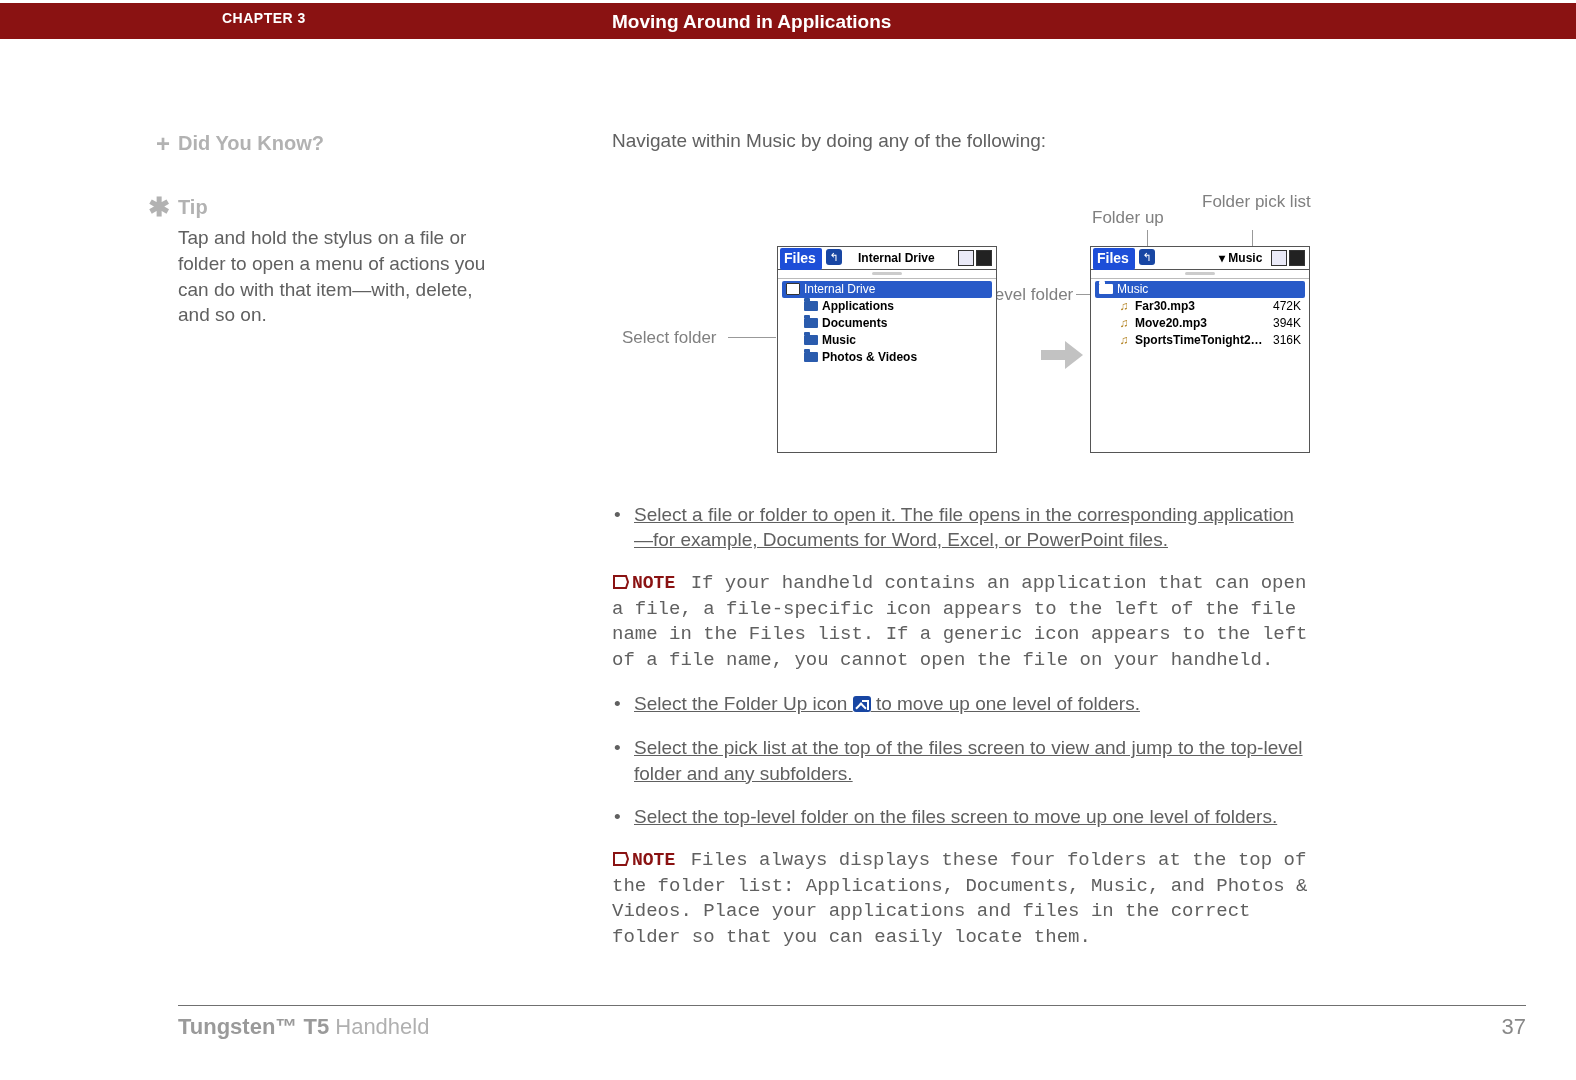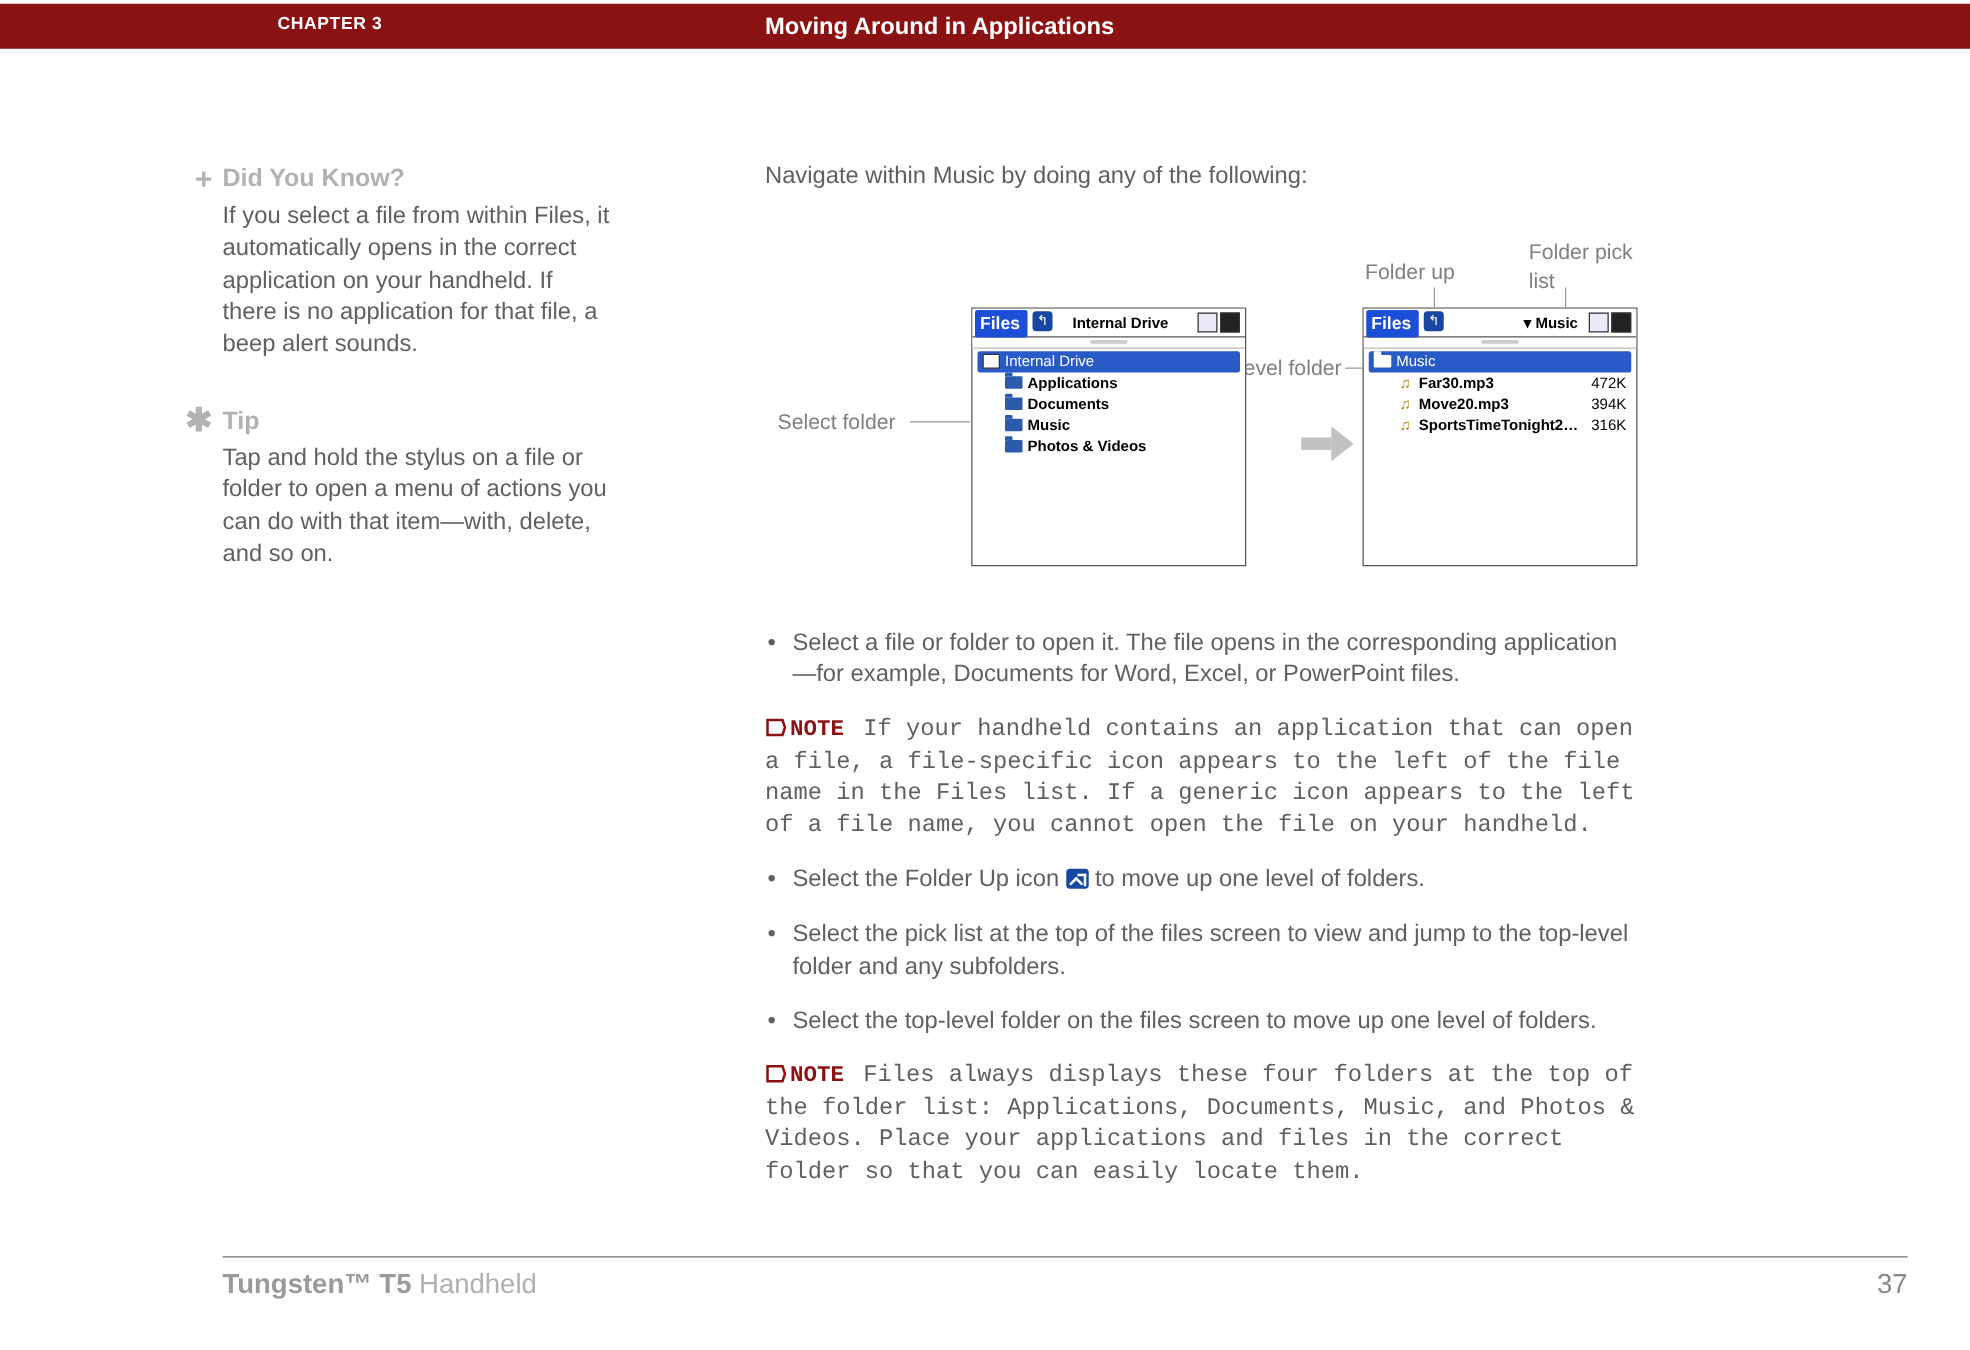--- a/index.html
+++ b/index.html
@@ -191,21 +191,21 @@
     position:absolute;
     left:24px; top:2px;
     width:0; height:0;
     border-top:14px solid transparent;
     border-bottom:14px solid transparent;
     border-left:18px solid #c2c2c2;
   }
 
   .body-text { margin-bottom:18px;font-family:Liberation Mono, monospace; }
   ul.bullets { list-style:none; padding:0; margin:0 0 18px 0;}
-  ul.bullets li { position:relative; padding-left:22px; margin-bottom:18px;}
+  ul.bullets li { position:relative; padding-left:22px; margin-bottom:18px;text-decoration:underline;}
   ul.bullets li::before { content:"•"; position:absolute; left:2px; top:0; color:#606060; font-size:19px;}
 
   .note-label {
     color:#8a1212;
     font-weight:bold;
     font-size:18px;
     margin-right:4px;
   }
   .note-icon {
     display:inline-block;
@@ -263,42 +263,41 @@
   <div class="header-bar">
     <div class="header-chapter">CHAPTER 3</div>
     <div class="header-title">Moving Around in Applications</div>
   </div>
 
   <div class="sidebar">
     <div class="callout">
       <div class="callout-head">
         <span class="callout-icon">+</span><span>Did You Know?</span>
       </div>
-      <div class="callout-body">If you select a file from within Files, it automatically opens in the correct application on your handheld. If there is no application for that file, a beep alert sounds.</div>
     </div>
     <div class="callout">
       <div class="callout-head">
         <span class="callout-icon" style="font-size:26px;">✱</span><span>Tip</span>
       </div>
       <div class="callout-body">Tap and hold the stylus on a file or folder to open a menu of actions you can do with that item—with, delete, and so on.</div>
     </div>
   </div>
 
   <div class="main">
     <div class="intro">Navigate within Music by doing any of the following:</div>
 
     <div class="figure-area">
 
       <div class="callout-label" style="left:10px; top:155px;">Select folder</div>
       <div class="callout-line" style="left:116px; top:165px; width:48px; height:1px;"></div>
 
       <div class="callout-label" style="left:480px; top:35px;">Folder up</div>
       <div class="callout-line" style="left:535px; top:58px; width:1px; height:16px;"></div>
 
-      <div class="callout-label" style="left:590px; top:19px;margin-left:21px;">Folder pick list</div>
+      <div class="callout-label" style="left:590px; top:19px;">Folder pick list</div>
       <div class="callout-line" style="left:640px; top:58px; width:1px; height:16px;"></div>
 
       <div class="callout-label" style="left:346px; top:112px;">Top-level folder</div>
       <div class="callout-line" style="left:464px; top:122px; width:14px; height:1px;"></div>
 
       <div class="arrow"></div>
 
       <div class="screenshot ss-left">
         <div class="ss-titlebar">
           <span class="ss-files">Files</span>

